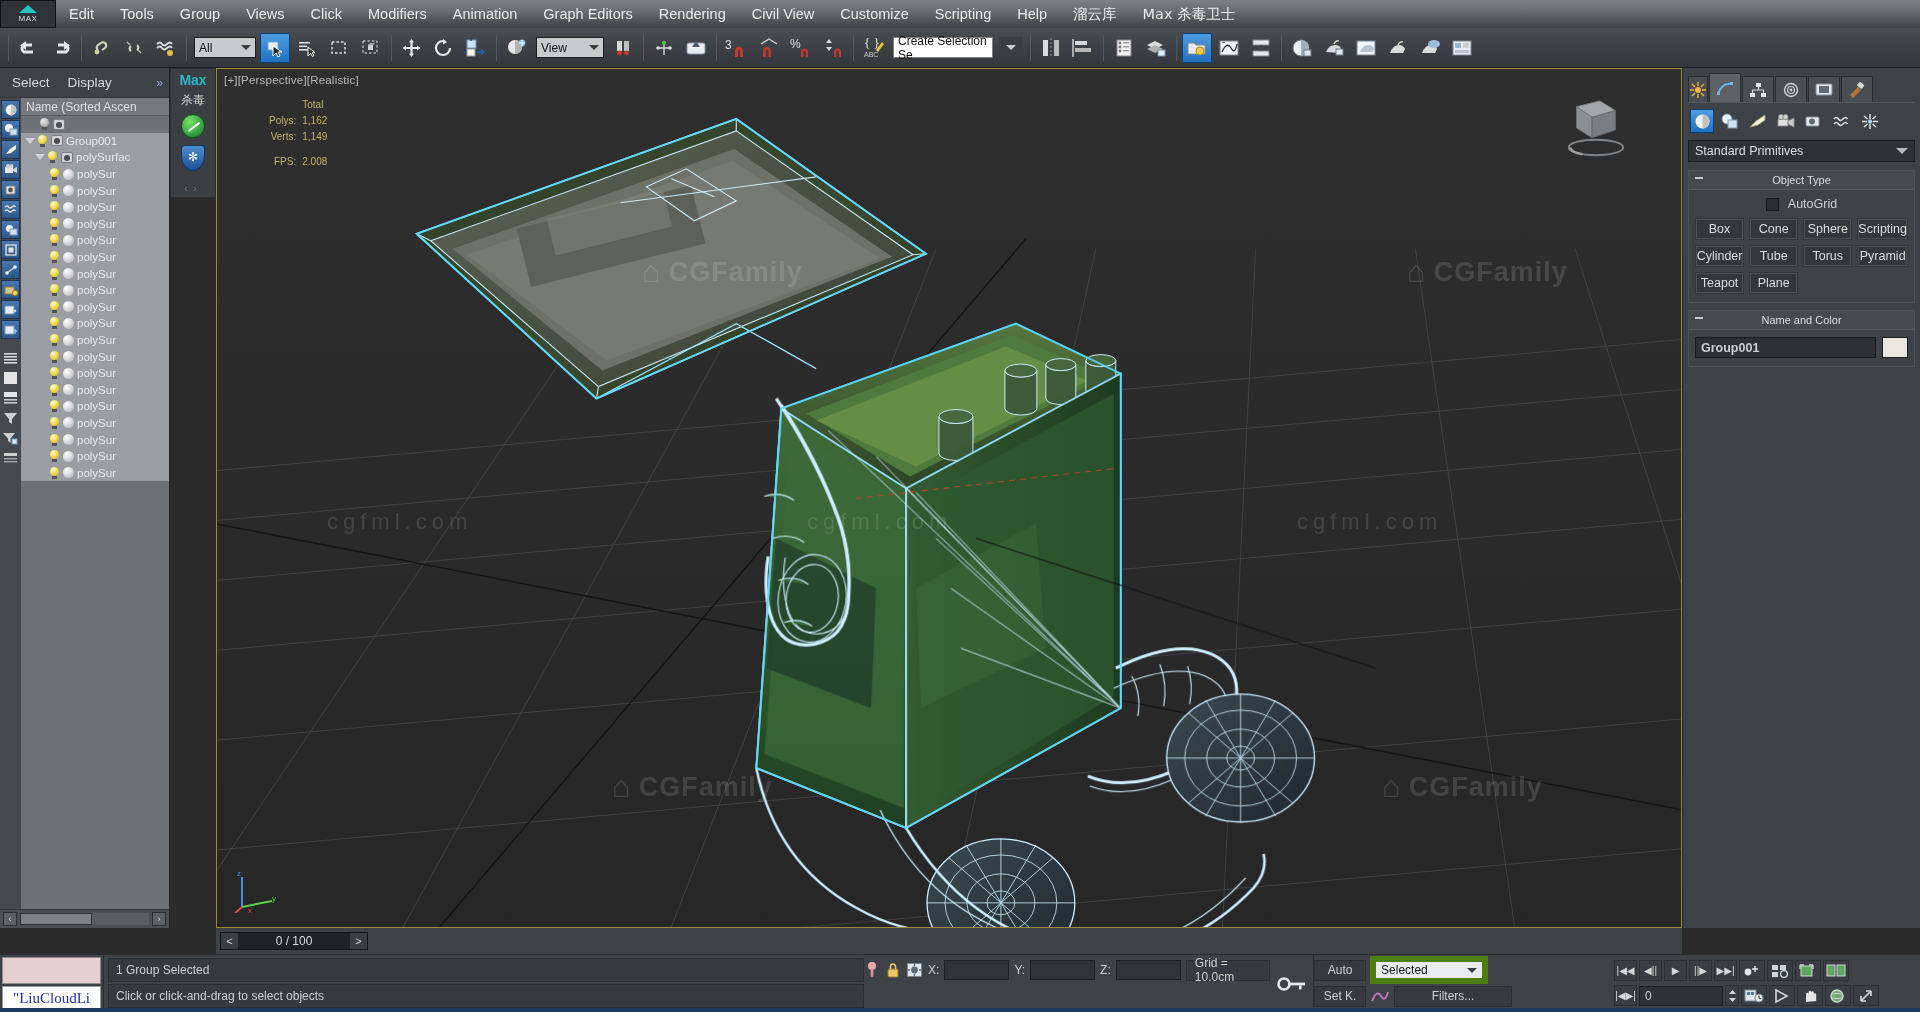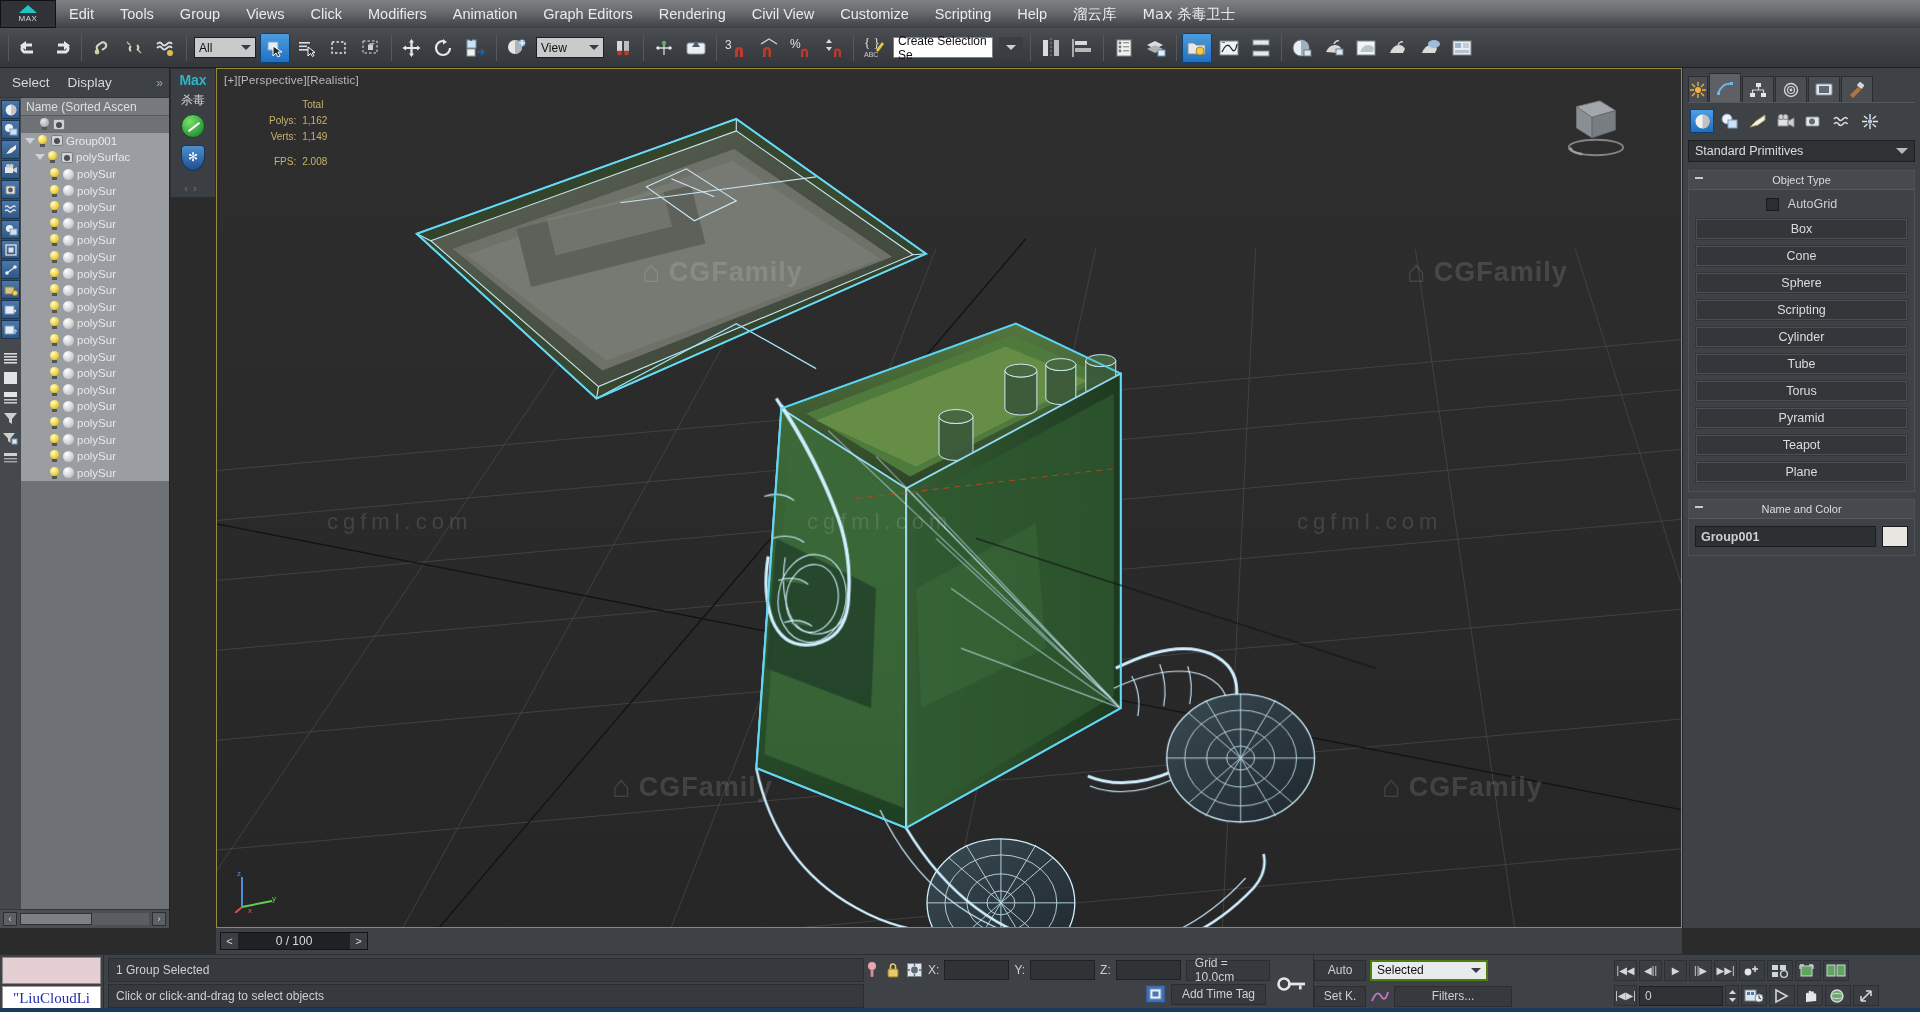--- a/index.html
+++ b/index.html
@@ -190,21 +190,21 @@
   .rollout-hdr {
     height:19px; background:#46494d; border-bottom:1px solid #55595d;
     font-size:11px; color:#dcdcdc; display:flex; align-items:center; justify-content:center;
     position:relative;
   }
   .rollout-hdr .minus { position:absolute; left:6px; top:6px; width:8px;height:2px;background:#c9c9c9;}
   .rollout-body { padding:7px 6px 8px 6px; background:#3e4145; }
   .autogrid { display:flex; align-items:center; justify-content:center; gap:9px; margin-bottom:7px; }
   .chk { width:13px;height:13px;background:#2b2e31;border:1px solid #171a1c; }
   .autogrid span { font-size:12.5px; color:#d0d0d0; }
-  .btn-grid { display:grid; grid-template-columns:1fr; gap:5px; }
+  .btn-grid { display:grid; grid-template-columns:1fr 1fr 1fr 1fr; gap:5px; }
   .ob-btn {
     height:22px; background:#34373a; border:1px solid #22252800;
     box-shadow: inset 0 0 0 1px #4c5055;
     color:#dcdcdc; font-size:12.5px;
     display:flex;align-items:center;justify-content:center;
   }
   .nc-row { display:flex; gap:6px; align-items:center; }
   .nc-input {
     flex:1; height:21px; background:#2d3033; border:1px solid #1a1d20;
     color:#cfcfcf; font-size:12.5px; font-weight:bold; display:flex;align-items:center;padding:0 5px;
@@ -257,21 +257,21 @@
   .co-field { width:74px;height:20px;background:#303336;border:1px solid #1e2124;}
   .co-lab { font-size:12px;color:#cfcfcf; }
   .grid-lab { height:21px;background:#36393d;border:1px solid #2a2d31;color:#cfcfcf;
      font-size:12px;display:flex;align-items:center;padding:0 8px; }
   .tag-btn { height:21px;background:#36393d;border:1px solid #2a2d31;color:#cfcfcf;
      font-size:12px;display:flex;align-items:center;padding:0 10px; }
   .sb-anim { width:300px; display:flex; flex-direction:column; padding-top:3px; gap:2px;}
   .anim-row { height:24px; display:flex; align-items:center; gap:4px; }
   .key-btn { width:52px;height:21px;background:#36393d;border:1px solid #2a2d31;
      color:#cfcfcf;font-size:12px;display:flex;align-items:center;justify-content:center;}
-  .sel-combo { width:118px;height:21px;background:#e9eaec;border:2px solid #4d7c0f;
+  .sel-combo { width:118px;height:21px;background:#e9eaec;border:6px solid #4d7c0f;
      color:#111;font-size:12px;display:flex;align-items:center;padding:8px 5px;}
   .sel-combo .ar { margin-left:auto;width:0;height:0;border-left:5px solid transparent;
      border-right:5px solid transparent;border-top:5px solid #3a3c40;}
   .filters-btn { width:118px;height:21px;background:#36393d;border:1px solid #2a2d31;
      color:#cfcfcf;font-size:12px;display:flex;align-items:center;justify-content:center;}
   .sb-play { flex:1; display:flex; flex-direction:column; padding-top:3px; }
   .play-row { height:25px; display:flex; align-items:center; gap:2px; }
   .pbtn { width:23px;height:21px; background:#3a3d41; border:1px solid #2c2f33;
     display:flex;align-items:center;justify-content:center; color:#d6d6d6; font-size:10px;}
   .spin-field { width:84px;height:20px;background:#2f3235;border:1px solid #1e2124;
@@ -1468,30 +1468,20 @@
             </svg>
         </span>
         <span class="co-lab">X:</span>
         <span class="co-field"></span>
         <span class="co-lab">Y:</span>
         <span class="co-field"></span>
         <span class="co-lab">Z:</span>
         <span class="co-field"></span>
         <span class="grid-lab">Grid = 10.0cm</span>
       </div>
-      <div class="sb-crow" style="justify-content:flex-end;padding-right:4px">
-        <span>
-          <svg width="21" height="20" viewBox="0 0 21 20">
-              <rect x="1" y="1.5" width="19" height="17" fill="#3f6fb0" stroke="#2a4c7c"></rect>
-              <rect x="5" y="5" width="11" height="10" fill="#e8eef5" stroke="#7b97b8"></rect>
-              <rect x="7.5" y="7.5" width="6" height="5" fill="#4a77ad"></rect>
-            </svg>
-        </span>
-        <span class="tag-btn">Add Time Tag</span>
-      </div>
     </div>
 
     <div class="keybig">
       <svg width="30" height="16" viewBox="0 0 30 16">
           <circle cx="7" cy="8" r="5.5" fill="none" stroke="#e6e6e6" stroke-width="2.6"></circle>
           <rect x="11" y="6.6" width="17" height="2.8" fill="#e6e6e6"></rect>
           <rect x="22" y="9.4" width="2.6" height="4" fill="#e6e6e6"></rect>
         </svg>
     </div>
 

